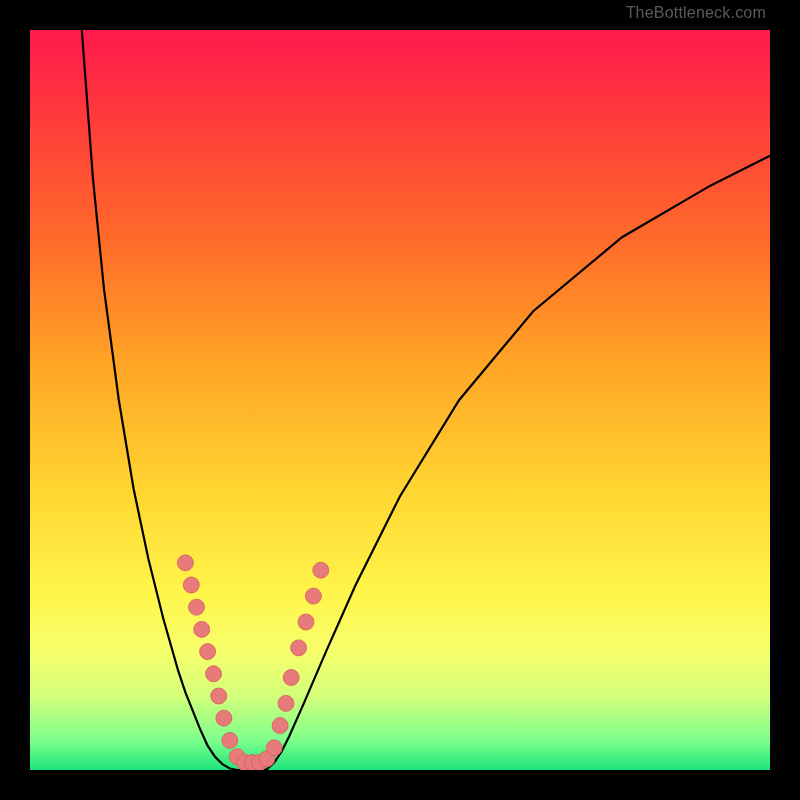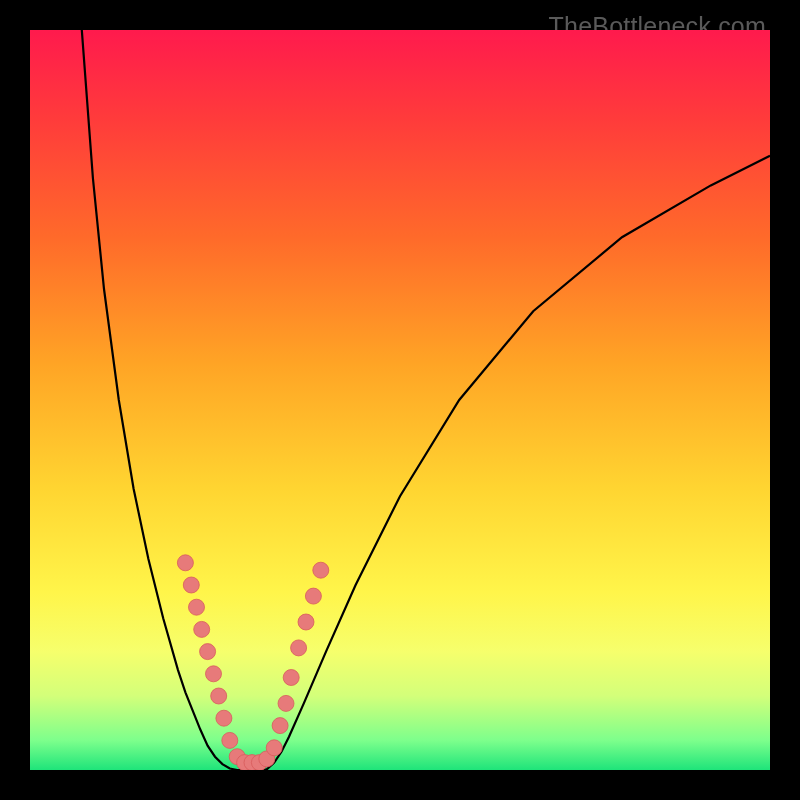--- a/index.html
+++ b/index.html
@@ -31,24 +31,24 @@
       #ffd531 62%,
       #fff54a 76%,
       #f6ff6c 84%,
       #d3ff7a 90%,
       #7dff8c 96%,
       #1ee47a 100%
     );
   }
   .watermark {
     position: absolute;
-    top: 12px;
+    top: 4px;
     right: 34px;
     color: #5a5a5a;
-    font-size: 25px;
+    font-size: 16px;
     font-weight: 500;
     letter-spacing: 0.2px;
     user-select: none;
   }
   svg.curve {
     position: absolute;
     left: 0;
     top: 0;
     width: 740px;
     height: 740px;

